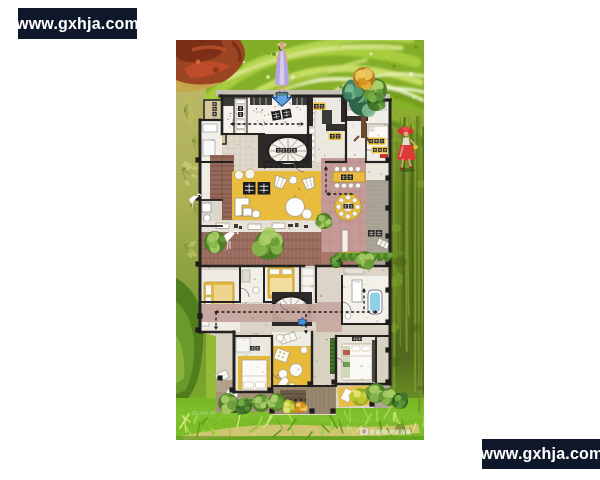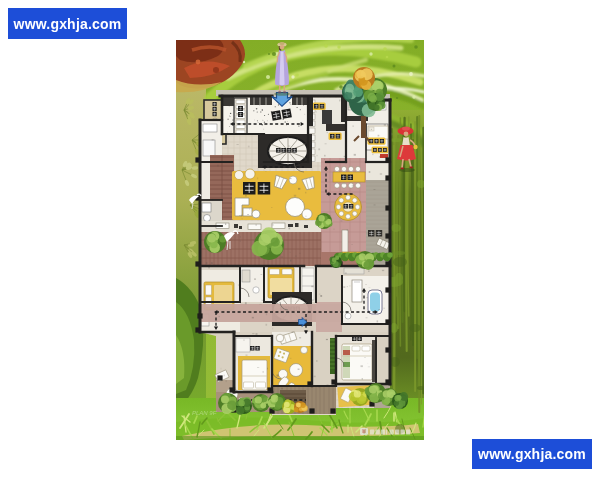--- a/index.html
+++ b/index.html
@@ -1,17 +1,17 @@
 <!DOCTYPE html>
 <html><head><meta charset="utf-8">
 <style>
 html,body{margin:0;padding:0;background:#ffffff;}
 #page{position:relative;width:600px;height:480px;background:#ffffff;overflow:hidden;font-family:"Liberation Sans",sans-serif;}
 #pic{position:absolute;left:176px;top:40px;width:248px;height:400px;}
-.badge{position:absolute;background:#1d4ed8;color:#fff;font-weight:bold;font-size:14px;display:flex;align-items:center;justify-content:center;letter-spacing:0.2px;}
+.badge{position:absolute;background:#0f172a;color:#fff;font-weight:bold;font-size:16px;display:flex;align-items:center;justify-content:center;letter-spacing:0.2px;margin-left:10px;}
 </style></head>
 <body>
 <div id="page">
 
 <div id="pic"><svg width="248" height="400" viewBox="0 0 248 400">
         <defs>
 <linearGradient id="bgTop" x1="0" y1="0" x2="0" y2="1">
  <stop offset="0" stop-color="#83ad26"></stop>
             <stop offset="0.5" stop-color="#8fb831"></stop>
             <stop offset="1" stop-color="#96bd38"></stop>

